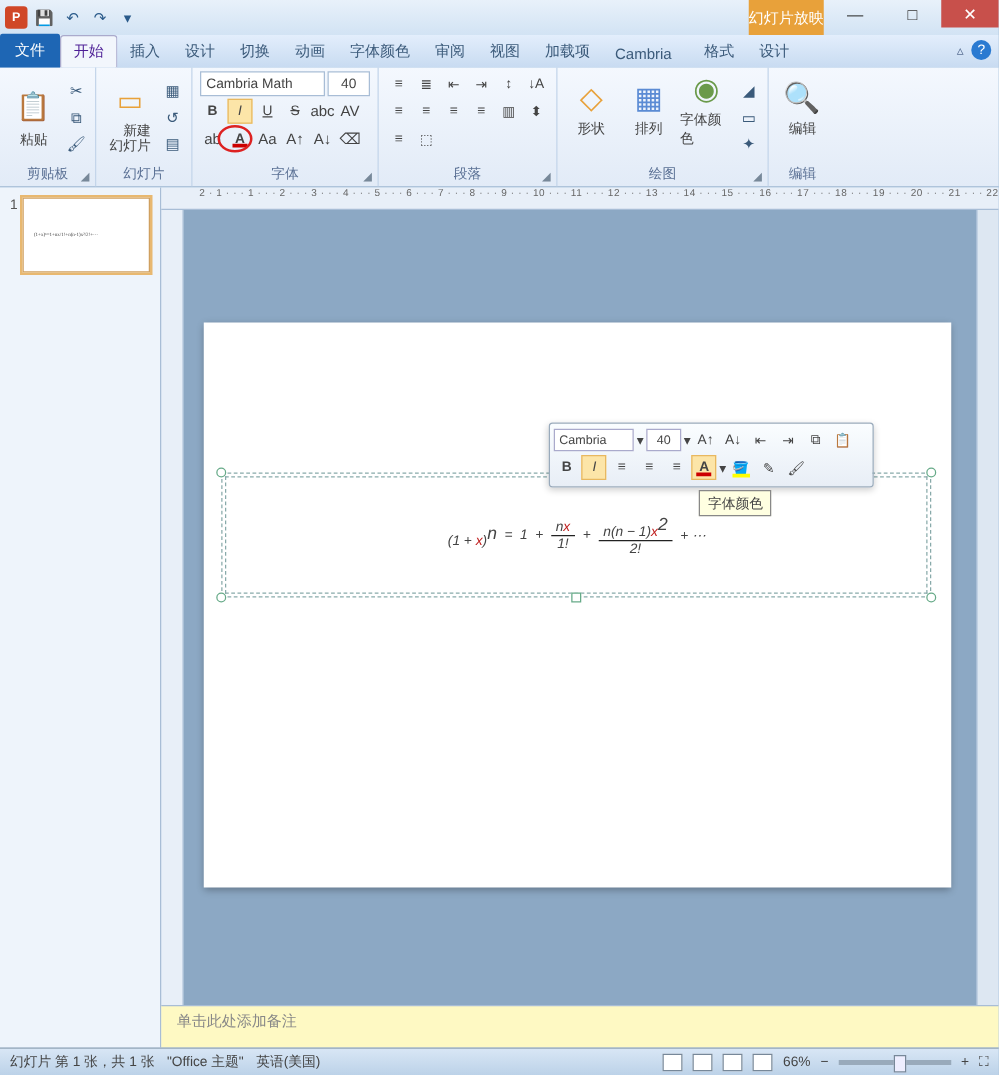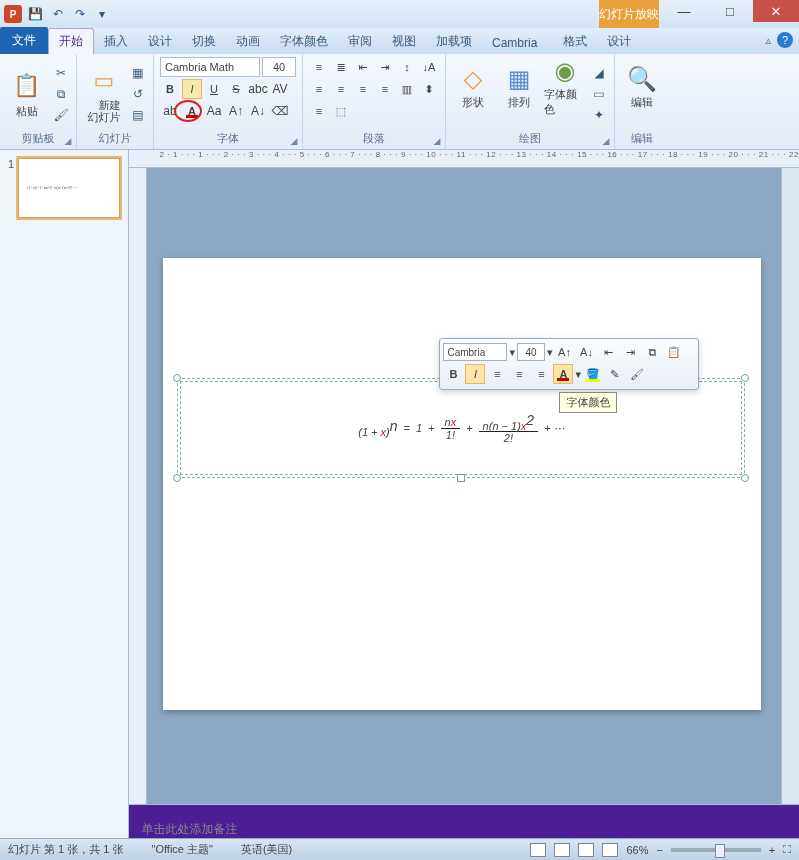--- a/index.html
+++ b/index.html
@@ -60,23 +60,23 @@
 .frac .d{padding:0 4px}
 .xr{color:#c02020}
 .sup{font-size:14px;vertical-align:super}
 .mini-tb{position:absolute;left:276px;top:80px;width:260px;height:52px;background:linear-gradient(#fafdff,#e8eef6);border:1px solid #9ab;border-radius:3px;box-shadow:0 2px 6px rgba(0,0,0,0.2);padding:3px;display:flex;flex-direction:column;gap:2px;z-index:10}
 .mini-row{display:flex;align-items:center;gap:2px}
 .mini-font{width:64px;height:18px;border:1px solid #aac;background:#fff;font-size:10px;padding:1px 3px}
 .mini-size{width:28px;height:18px;border:1px solid #aac;background:#fff;font-size:10px;text-align:center}
 .mbtn{width:20px;height:20px;display:flex;align-items:center;justify-content:center;font-size:11px;border:1px solid transparent}
 .mbtn.sel{background:#fce5a8;border-color:#e8b860}
 .tooltip{position:absolute;left:396px;top:134px;background:#ffffe1;border:1px solid #888;padding:2px 6px;font-size:11px;z-index:20}
-.notes{height:34px;background:#4c1d95;border-top:1px solid #a8bdd6;padding:16px 12px;color:#888;font-size:12px}
+.notes{height:34px;background:#fef9c3;border-top:1px solid #a8bdd6;padding:4px 12px;color:#888;font-size:12px}
 .scrollbar-v{width:18px;background:#dde7f2;border-left:1px solid #a8bdd6}
-.statusbar{position:absolute;bottom:0;left:0;right:0;height:22px;background:linear-gradient(#d8e6f5,#bcd2e8);border-top:1px solid #9ab;display:flex;align-items:center;padding:0 8px;gap:28px;font-size:11px;color:#3b5a7a}
+.statusbar{position:absolute;bottom:0;left:0;right:0;height:22px;background:linear-gradient(#d8e6f5,#bcd2e8);border-top:1px solid #9ab;display:flex;align-items:center;padding:0 8px;gap:10px;font-size:11px;color:#3b5a7a}
 .status-right{margin-left:auto;display:flex;align-items:center;gap:8px}
 .zoom-slider{width:90px;height:4px;background:#9ab;position:relative}
 .zoom-slider::before{content:"";position:absolute;left:44px;top:-4px;width:8px;height:12px;background:#eef;border:1px solid #789}
 .view-ic{width:16px;height:14px;border:1px solid #789;background:#fff}
 .launcher{position:absolute;right:2px;bottom:2px;width:12px;height:12px;font-size:9px;color:#789;display:flex;align-items:center;justify-content:center}
 </style>
 </head>
 <body>
 
 <div class="titlebar">

